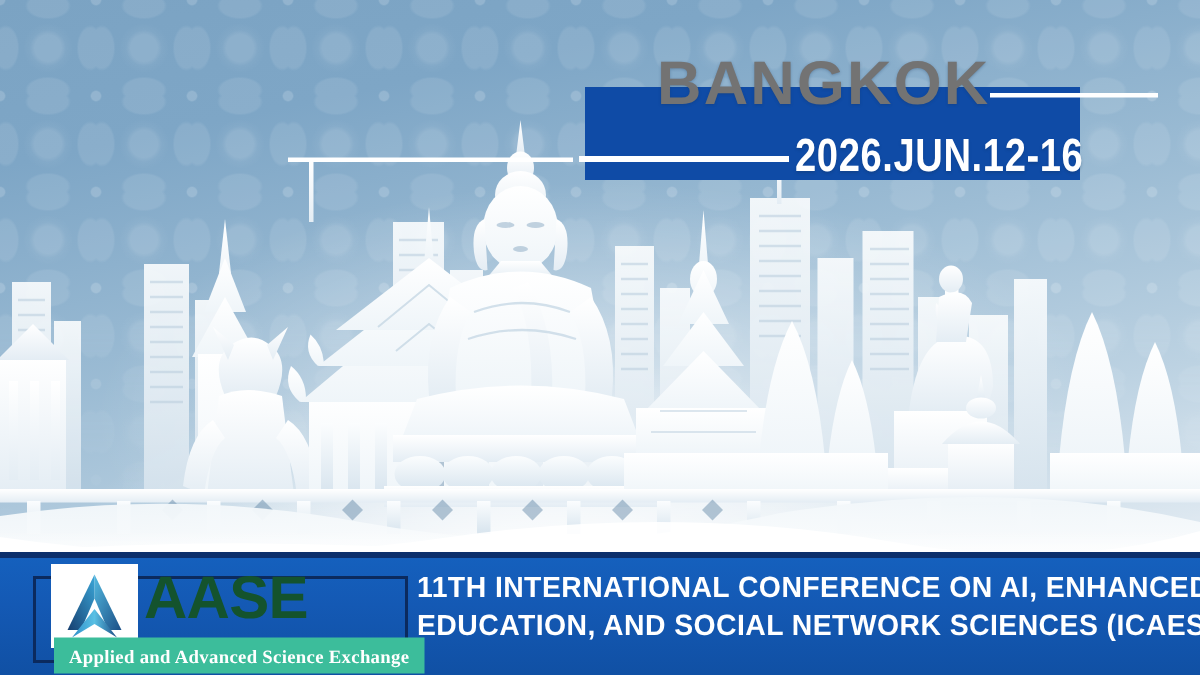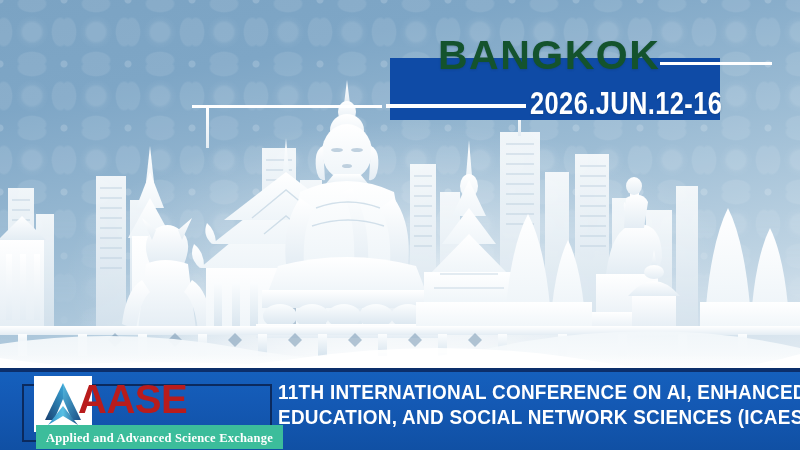--- a/index.html
+++ b/index.html
@@ -54,21 +54,21 @@
   
   .blue-box {
     position:absolute; left:390px; top:58px;
     width:330px; height:62px;
     background:#0f4ba6;
   }
   .headline-city {
     position:absolute; left:438px; top:32px;
     font-size:41px; font-weight:bold;
     letter-spacing:1.5px;
-    color:#14532d;
+    color:#737373;
     font-family:"Liberation Sans", sans-serif;
     text-shadow:0 1px 2px rgba(20,50,90,0.30);
     white-space:nowrap;
   }
   .rule-top {
     position:absolute; left:660px; top:62px;
     width:112px; height:3px; background:#ffffff;
   }
   .rule-bottom {
     position:absolute; left:192px; top:105px;
@@ -106,23 +106,23 @@
     width:250px; height:70px;
   }
   .logo-mark {
     position:absolute; left:4px; top:2px;
     width:58px; height:56px;
     background:#ffffff;
     display:flex; align-items:center; justify-content:center;
   }
   .logo-mark svg { display:block; }
   .logo-word {
-    position:absolute; left:48px; top:2px;
+    position:absolute; left:66px; top:2px;
     font-size:40px; font-weight:bold;
-    color:#b91c1c;
+    color:#14532d;
     letter-spacing:-0.5px;
     font-family:"Liberation Sans", sans-serif;
     line-height:46px;
   }
   .logo-tagline {
     position:absolute; left:6px; top:51px;
     background:#3cbd9b;
     color:#ffffff;
     font-family:"Liberation Serif", serif;
     font-weight:bold;

